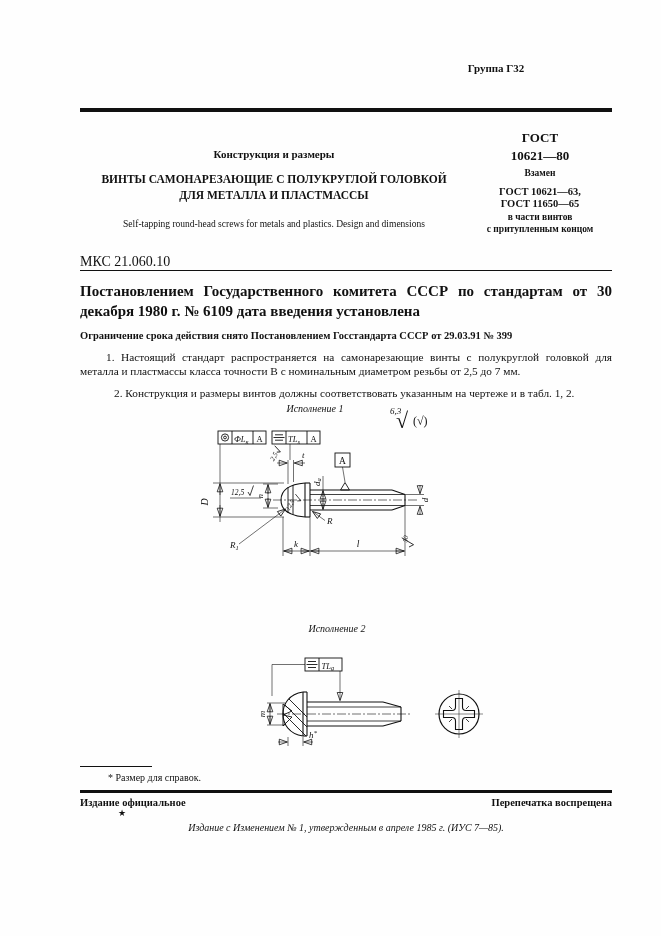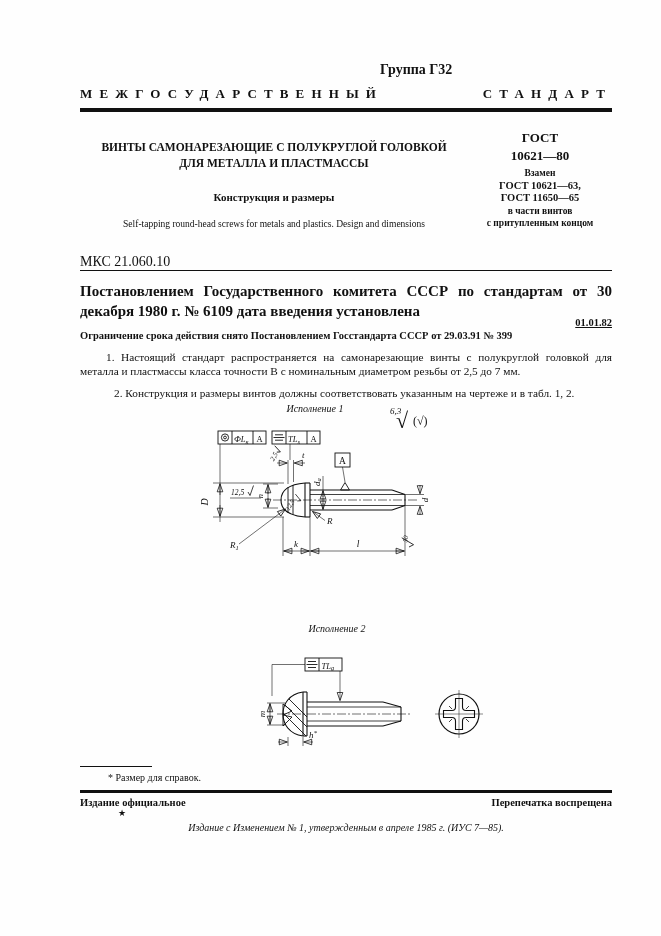--- a/index.html
+++ b/index.html
@@ -16,55 +16,48 @@
   svg line, svg path, svg rect, svg circle, svg polyline, svg polygon{stroke:#111;fill:none;}
   svg text{font-family:"Liberation Serif",serif;fill:#111;stroke:none;}
   .it{font-style:italic;}
   .und{text-decoration:underline;}
 </style>
 </head>
 <body>
 
 <div class="page">
 
-  <div class="abs b" style="left:380px;top:62px;width:232px;text-align:left;font-size:14px;">Группа  Г32</div>
-
-  <div class="abs heading" style="left:80px;top:86px;width:532px;">
-    <span>МЕЖГОСУДАРСТВЕННЫЙ</span>
-    <span>СТАНДАРТ</span>
-  </div>
+  <div class="abs b" style="left:380px;top:62px;width:232px;text-align:center;font-size:11px;">Группа  Г32</div>
+
   <div class="abs rule" style="left:80px;top:108px;width:532px;height:4px;"></div>
 
   <div class="abs" style="left:80px;top:128px;width:532px;display:flex;">
     <div class="titleL">
+      <div class="b" style="font-size:11px;margin-top:20px;">Конструкция и размеры</div>
       <div class="b" style="font-size:11.5px;margin-top:12px;line-height:1.35;">
         <div>ВИНТЫ САМОНАРЕЗАЮЩИЕ С ПОЛУКРУГЛОЙ ГОЛОВКОЙ</div>
         <div>ДЛЯ МЕТАЛЛА И ПЛАСТМАССЫ</div>
       </div>
-      <div class="b" style="font-size:11px;margin-top:20px;">Конструкция и размеры</div>
       <div style="font-size:9.5px;margin-top:16px;">Self-tapping round-head screws for metals and plastics. Design and dimensions</div>
     </div>
     <div class="titleR b">
       <div style="font-size:13px;margin-top:2px;">ГОСТ</div>
       <div style="font-size:13px;margin-top:2px;">10621—80</div>
       <div style="font-size:9.5px;margin-top:4px;">Взамен</div>
-      <div style="font-size:10.5px;margin-top:2px;">ГОСТ 10621—63,</div>
+      <div style="font-size:10.5px;margin-top:8px;">ГОСТ 10621—63,</div>
       <div style="font-size:10.5px;margin-top:1px;">ГОСТ 11650—65</div>
       <div style="font-size:9.5px;margin-top:3px;">в части винтов</div>
       <div style="font-size:9.5px;margin-top:2px;">с притупленным концом</div>
     </div>
   </div>
 
   <div class="abs" style="left:80px;top:254px;font-size:14px;">МКС 21.060.10</div>
   <div class="abs rule" style="left:80px;top:270px;width:532px;height:1px;"></div>
 
   <div class="abs b jp" style="left:80px;top:281px;width:532px;font-size:15px;line-height:1.35;">Постановлением Государственного комитета СССР по стандартам от 30 декабря 1980 г. № 6109 дата введения установлена</div>
-  <div class="abs" style="left:80px;top:312px;width:532px;text-align:right;">
-    <span class="b und" style="font-size:10.5px;">01.01.82</span>
-  </div>
   <div class="abs b" style="left:80px;top:330px;width:532px;font-size:10.5px;">Ограничение срока действия снято Постановлением Госстандарта СССР от 29.03.91 № 399</div>
 
   <div class="abs" style="left:80px;top:351px;width:532px;font-size:11.3px;line-height:1.22;">
     <p class="jp" style="margin:0;text-indent:26px;">1. Настоящий стандарт распространяется на самонарезающие винты с полукруглой головкой для металла и пластмассы класса точности В с номинальным диаметром резьбы от 2,5 до 7 мм.</p>
     <p class="jp" style="margin:8px;text-indent:26px;">2. Конструкция и размеры винтов должны соответствовать указанным на чертеже и в табл. 1, 2.</p>
   </div>
 
   <svg class="abs" style="left:175px;top:398px;" width="300" height="190" viewBox="0 0 300 190">
     <defs>
       <marker id="ar1" viewBox="0 0 10 10" refX="10" refY="5" markerWidth="10" markerHeight="8" orient="auto" markerUnits="userSpaceOnUse">

